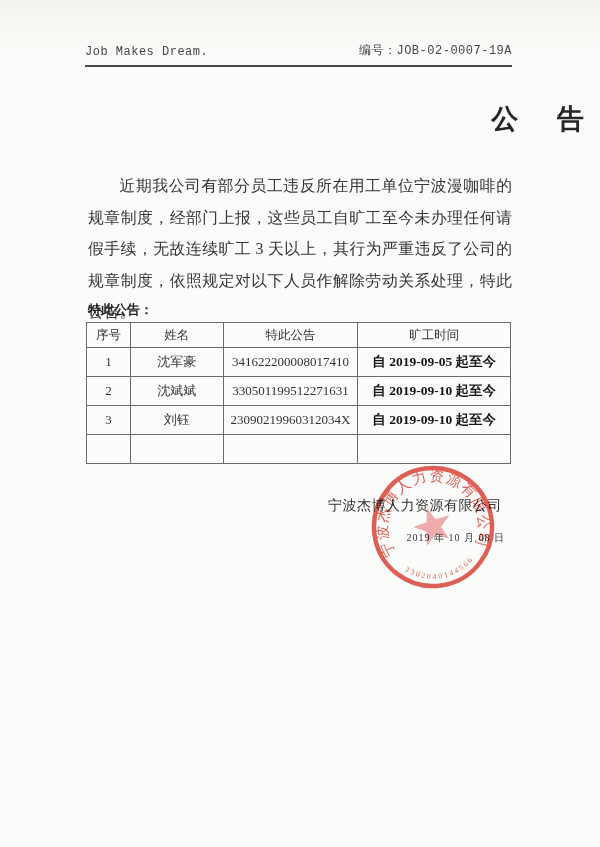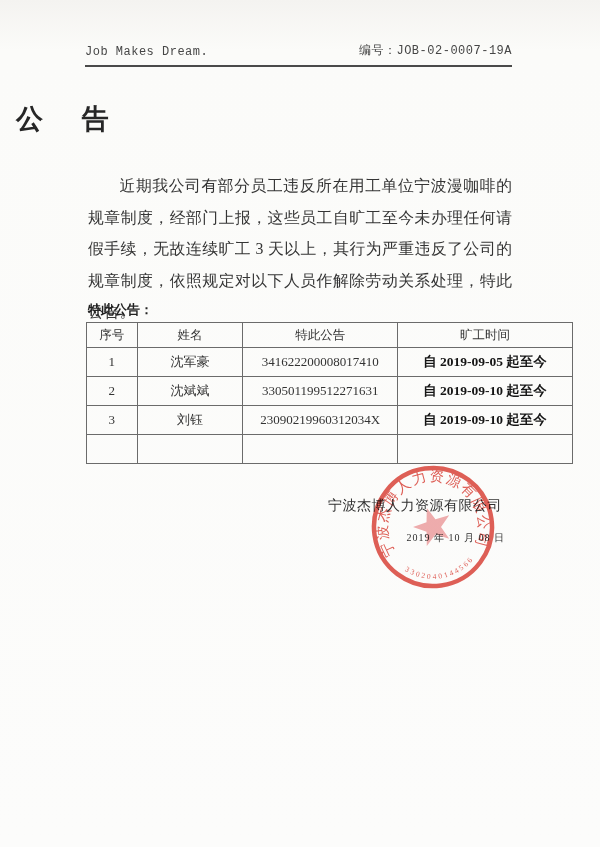--- a/index.html
+++ b/index.html
@@ -18,37 +18,37 @@
     position:absolute; left:85px; right:88px; top:42px;
     display:flex; justify-content:space-between; align-items:flex-end;
     padding-bottom:6px;
     border-bottom:2px solid #4a4a4a;
     font-family:"Liberation Mono","DejaVu Sans Mono",monospace;
     font-size:12px; color:#464646; letter-spacing:0.5px;
   }
   
   .title {
     position:absolute; left:0; right:0; top:101px;
-    text-align:left;
+    text-align:right;
     font-size:27px; font-weight:700; color:#262626;
     letter-spacing:16px; text-indent:16px;
   }
   
   .para {
     position:absolute; left:88px; width:424px; top:170px;
     font-size:15.8px; line-height:31.5px;
     text-align:justify; text-justify:inter-ideograph;
     text-indent:2em; color:#353535;
   }
   .list-label {
     position:absolute; left:88px; top:301px;
     font-size:13px; font-weight:700; color:#222;
   }
   
-  .tbl-wrap { position:absolute; left:86px; top:322px; width:487px; }
+  .tbl-wrap { position:absolute; left:86px; top:322px; width:425px; }
   table { width:100%; border-collapse:collapse; table-layout:fixed; }
   th, td {
     border:1px solid #6b6b6b;
     text-align:center; vertical-align:middle;
     font-family:"Liberation Serif","DejaVu Serif",serif;
     color:#333; font-weight:400;
   }
   th { height:25px; font-size:12.5px; }
   td { height:29px; font-size:13px; }
   .c0 { width:10.4%; } .c1 { width:21.8%; } .c2 { width:31.8%; } .c3 { width:36%; }

